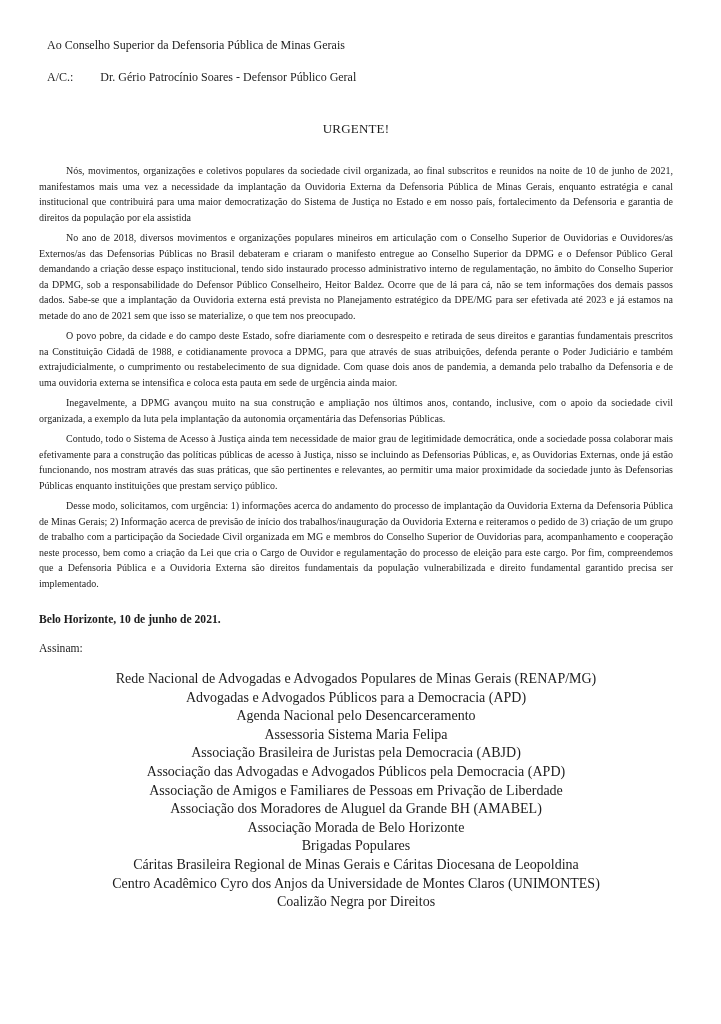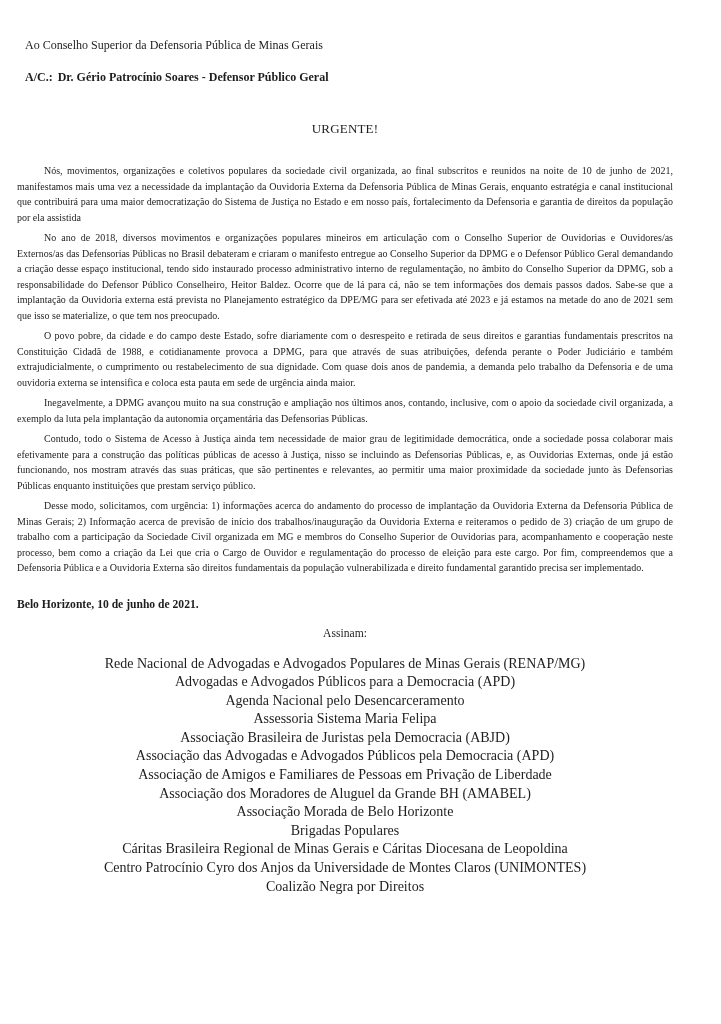--- a/index.html
+++ b/index.html
@@ -8,42 +8,41 @@
     background: #ffffff;
   }
   .page {
     position: relative;
     width: 721px;
     height: 1024px;
     box-sizing: border-box;
     background: #ffffff;
     color: #1d1d1d;
     font-family: "Liberation Serif", serif;
-    padding: 38px 48px 0 17px;
+    padding: 38px 48px 0 39px;
     overflow: hidden;
     -webkit-hyphens: auto;
     hyphens: auto;
   }
   .letterhead {
     padding-left: 8px;
   }
   .recipient {
     margin: 0;
     font-size: 12px;
     line-height: 14px;
     white-space: nowrap;
   }
   .attention {
     margin: 18px 0 0 0;
     font-size: 12px;
     line-height: 14px;
     display: flex;
-    gap: 5px;
+    gap: 27px;
     white-space: nowrap;
-    font-weight: bold;
   }
   .urgent {
     margin: 37px 0 26px 0;
     text-align: center;
     font-size: 13px;
     font-weight: 400;
     letter-spacing: 0.2px;
   }
   .letter-body p {
     margin: 0 0 5px 0;
@@ -56,21 +55,21 @@
     margin-bottom: 0;
   }
   .dateline {
     margin: 21px 0 0 0;
     font-size: 11.6px;
     line-height: 15px;
     font-weight: bold;
   }
   .assinam {
     margin: 14px 0 0 0;
-    text-align: center;
+    text-align: left;
     font-size: 11.6px;
     line-height: 15px;
   }
   .signatories {
     margin-top: 14px;
     text-align: center;
     font-size: 14px;
     line-height: 18.6px;
   }
   .signatories .sig {
@@ -110,17 +109,17 @@
     <div class="sig">Advogadas e Advogados Públicos para a Democracia (APD)</div>
     <div class="sig">Agenda Nacional pelo Desencarceramento</div>
     <div class="sig">Assessoria Sistema Maria Felipa</div>
     <div class="sig">Associação Brasileira de Juristas pela Democracia (ABJD)</div>
     <div class="sig">Associação das Advogadas e Advogados Públicos pela Democracia (APD)</div>
     <div class="sig">Associação de Amigos e Familiares de Pessoas em Privação de Liberdade</div>
     <div class="sig">Associação dos Moradores de Aluguel da Grande BH (AMABEL)</div>
     <div class="sig">Associação Morada de Belo Horizonte</div>
     <div class="sig">Brigadas Populares</div>
     <div class="sig">Cáritas Brasileira Regional de Minas Gerais e Cáritas Diocesana de Leopoldina</div>
-    <div class="sig">Centro Patrocínio Cyro dos Anjos da Universidade de Montes Claros (UNIMONTES)</div>
+    <div class="sig">Centro Acadêmico Cyro dos Anjos da Universidade de Montes Claros (UNIMONTES)</div>
     <div class="sig">Coalizão Negra por Direitos</div>
   </div>
 
 </div>
 
 </body></html>

